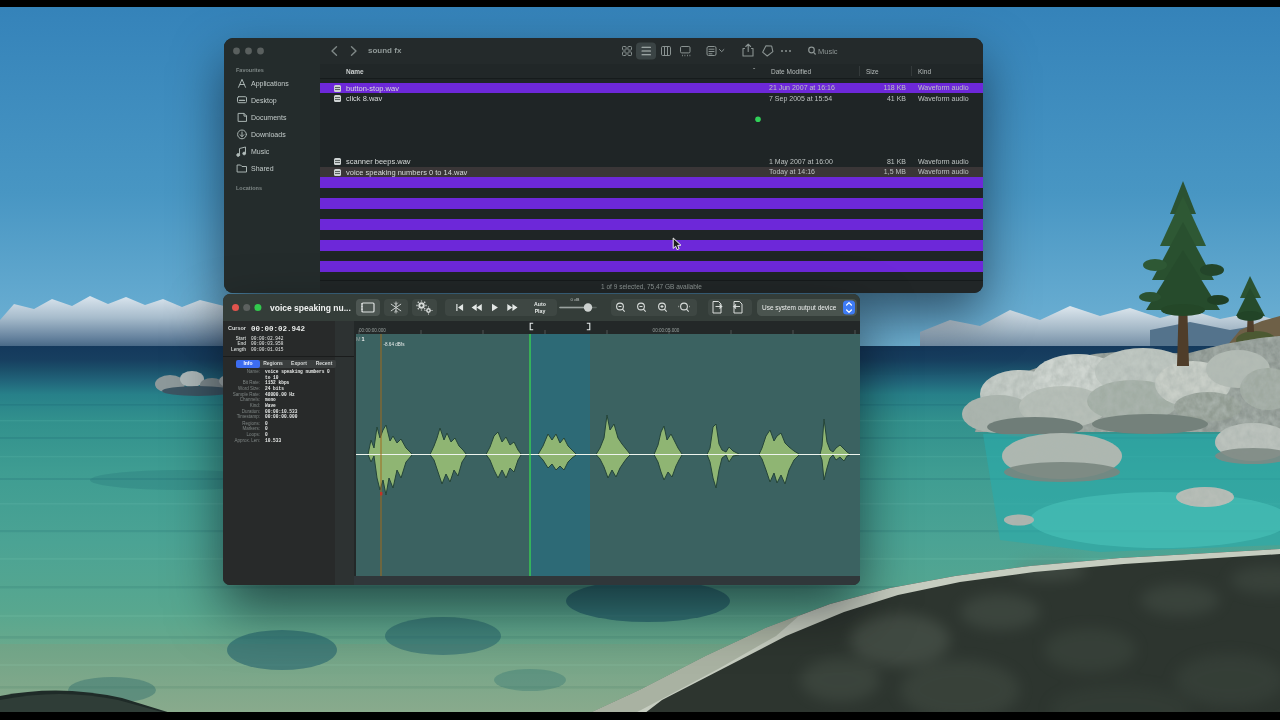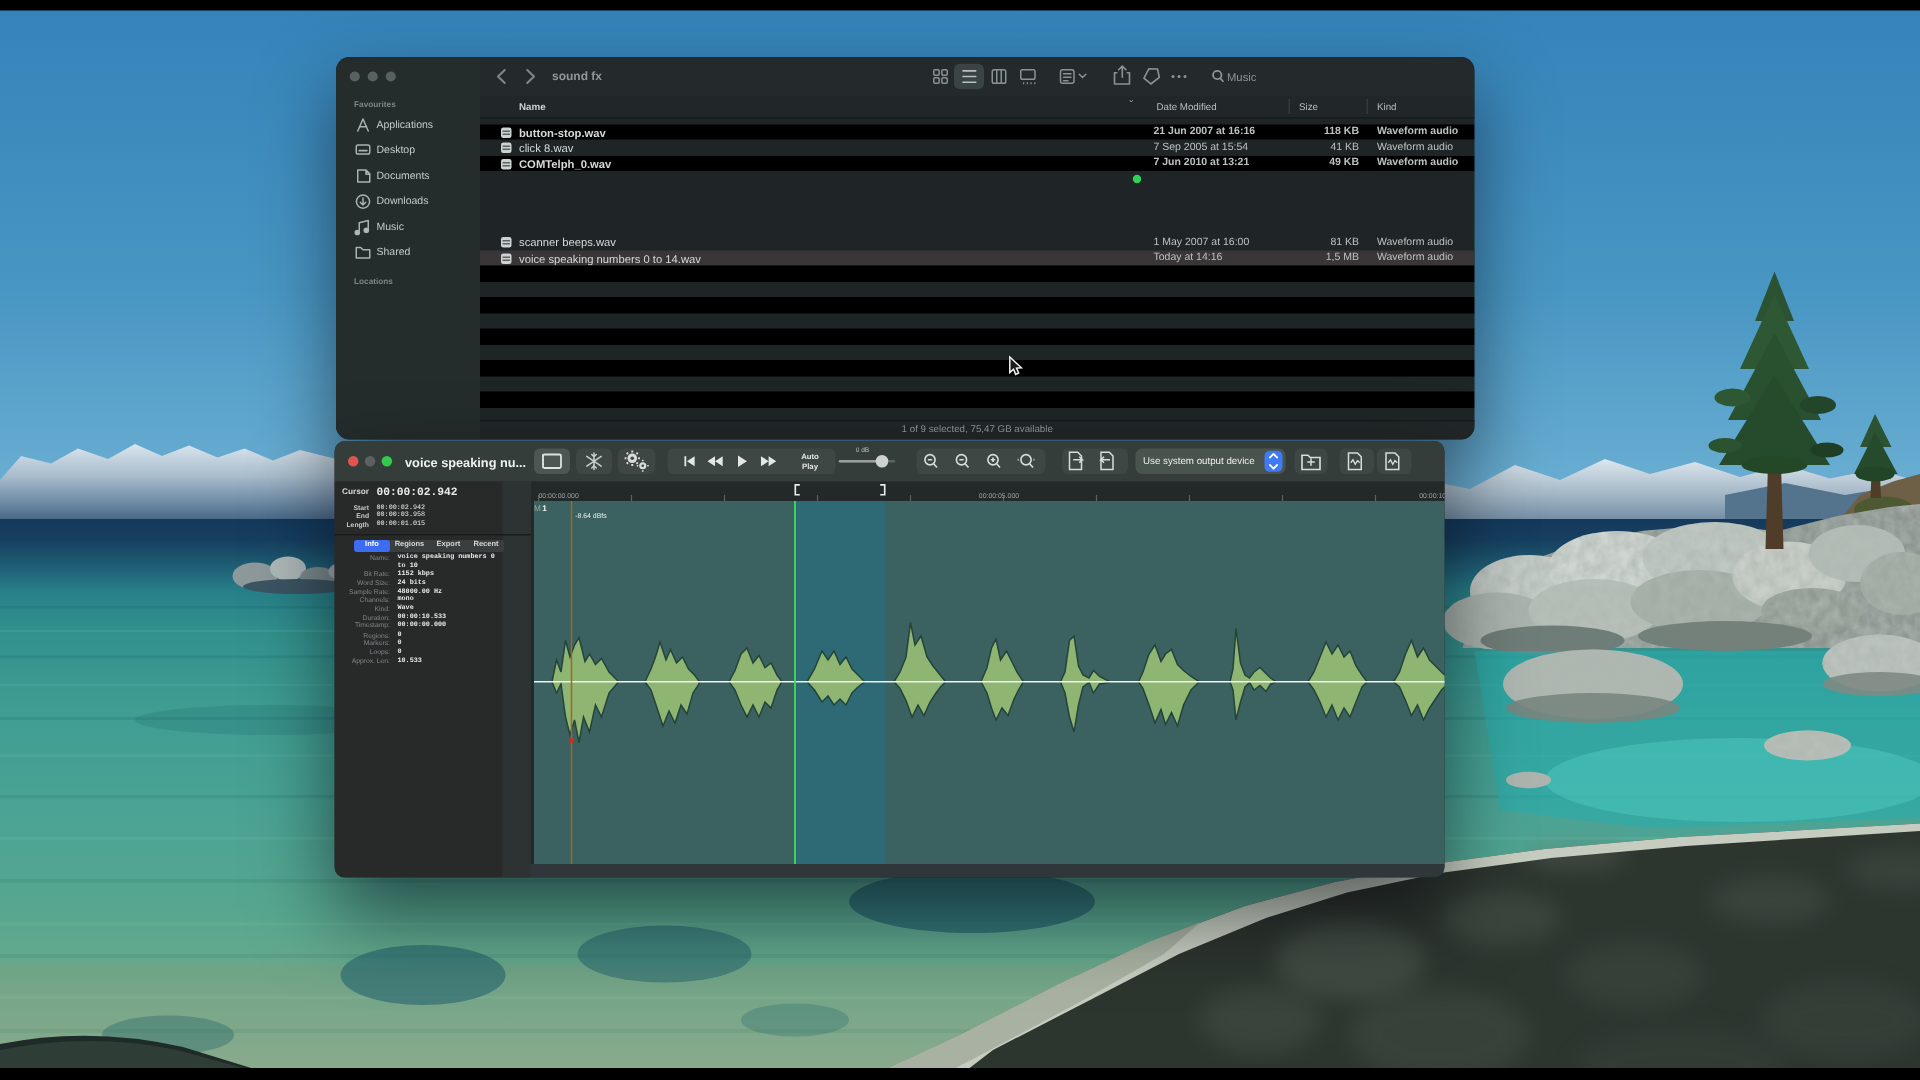--- a/index.html
+++ b/index.html
@@ -9,32 +9,32 @@
   #bg{position:absolute;top:0;left:0;}
   
   #finder{position:absolute;left:224px;top:38px;width:759px;height:255px;border-radius:9px;
     background:#1f2526;box-shadow:0 22px 50px rgba(0,0,10,.5);overflow:hidden;}
   #fsidebar{position:absolute;left:0;top:0;width:96px;height:255px;background:#242c2c;}
   #ftoolbar{position:absolute;left:96px;top:0;width:663px;height:26px;background:#242a2b;}
   .sideitem{position:absolute;left:27px;font-size:7px;color:#c4cccb;white-space:nowrap;}
   #fheader{position:absolute;left:96px;top:26px;width:663px;height:14px;background:#212728;}
   .hdr{position:absolute;font-size:6.5px;color:#b7bdbc;top:3px;white-space:nowrap;}
   .row{position:absolute;left:96px;width:663px;height:10.5px;}
-  .rlight{background:#000000;font-weight:bold;}
+  .rlight{background:#6d28d9;}
   .rsel{background:#3a3637;}
   .fname{position:absolute;left:26px;top:1.2px;font-size:7.5px;color:#d6dada;white-space:nowrap;}
   .fdate{position:absolute;left:449px;top:1.6px;font-size:7px;color:#bcc2c1;white-space:nowrap;}
   .fsize{position:absolute;left:504px;width:82px;text-align:right;top:1.6px;font-size:7px;color:#bcc2c1;white-space:nowrap;}
   .fkind{position:absolute;left:598px;top:1.6px;font-size:7px;color:#bcc2c1;white-space:nowrap;}
   .ficon{position:absolute;left:14px;top:2px;width:6.5px;height:7px;background:#cdd2d2;border-radius:1.5px;}
   .ficon:after{content:"";position:absolute;left:1px;top:2px;width:4.5px;height:1px;background:#5c6362;box-shadow:0 2px 0 #5c6362;}
   #fstatus{position:absolute;left:96px;bottom:0;width:663px;height:12px;background:#212627;
     border-top:1px solid #161b1c;color:#8e9695;font-size:6.5px;text-align:center;line-height:12px;}
   
-  #editor{position:absolute;left:223px;top:294px;width:740px;height:291px;border-radius:7px;
+  #editor{position:absolute;left:223px;top:294px;width:637px;height:291px;border-radius:7px;
     background:#282a2a;box-shadow:0 24px 54px rgba(0,0,10,.55);overflow:hidden;}
   #etoolbar{position:absolute;left:0;top:0;width:760px;height:27px;background:#343d39;}
   #epanel{position:absolute;left:0;top:27px;width:112px;height:264px;background:#282a2a;}
   #egutter{position:absolute;left:112px;top:27px;width:19px;height:264px;background:#2d3232;}
   .plabel{position:absolute;font-size:4.5px;color:#7f8685;text-align:right;white-space:nowrap;}
   .pval{position:absolute;font-size:4.5px;color:#e9ebea;font-weight:bold;white-space:nowrap;font-family:Liberation Mono, monospace;}
 </style>
 </head>
 <body>
 <div id="stage">
@@ -228,27 +228,20 @@
         <div class="fsize">118 KB</div>
         <div class="fkind">Waveform audio</div>
       </div>
     <div class="row" style="top:55px">
         <div class="ficon"></div>
         <div class="fname">click 8.wav</div>
         <div class="fdate">7 Sep 2005 at 15:54</div>
         <div class="fsize">41 KB</div>
         <div class="fkind">Waveform audio</div>
       </div>
-    <div class="row rlight" style="top:65.5px">
-        <div class="ficon"></div>
-        <div class="fname">COMTelph_0.wav</div>
-        <div class="fdate">7 Jun 2010 at 13:21</div>
-        <div class="fsize">49 KB</div>
-        <div class="fkind">Waveform audio</div>
-      </div>
     <div class="row" style="top:118px">
         <div class="ficon"></div>
         <div class="fname">scanner beeps.wav</div>
         <div class="fdate">1 May 2007 at 16:00</div>
         <div class="fsize">81 KB</div>
         <div class="fkind">Waveform audio</div>
       </div>
     <div class="row rsel" style="top:128.5px">
         <div class="ficon"></div>
         <div class="fname">voice speaking numbers 0 to 14.wav</div>

